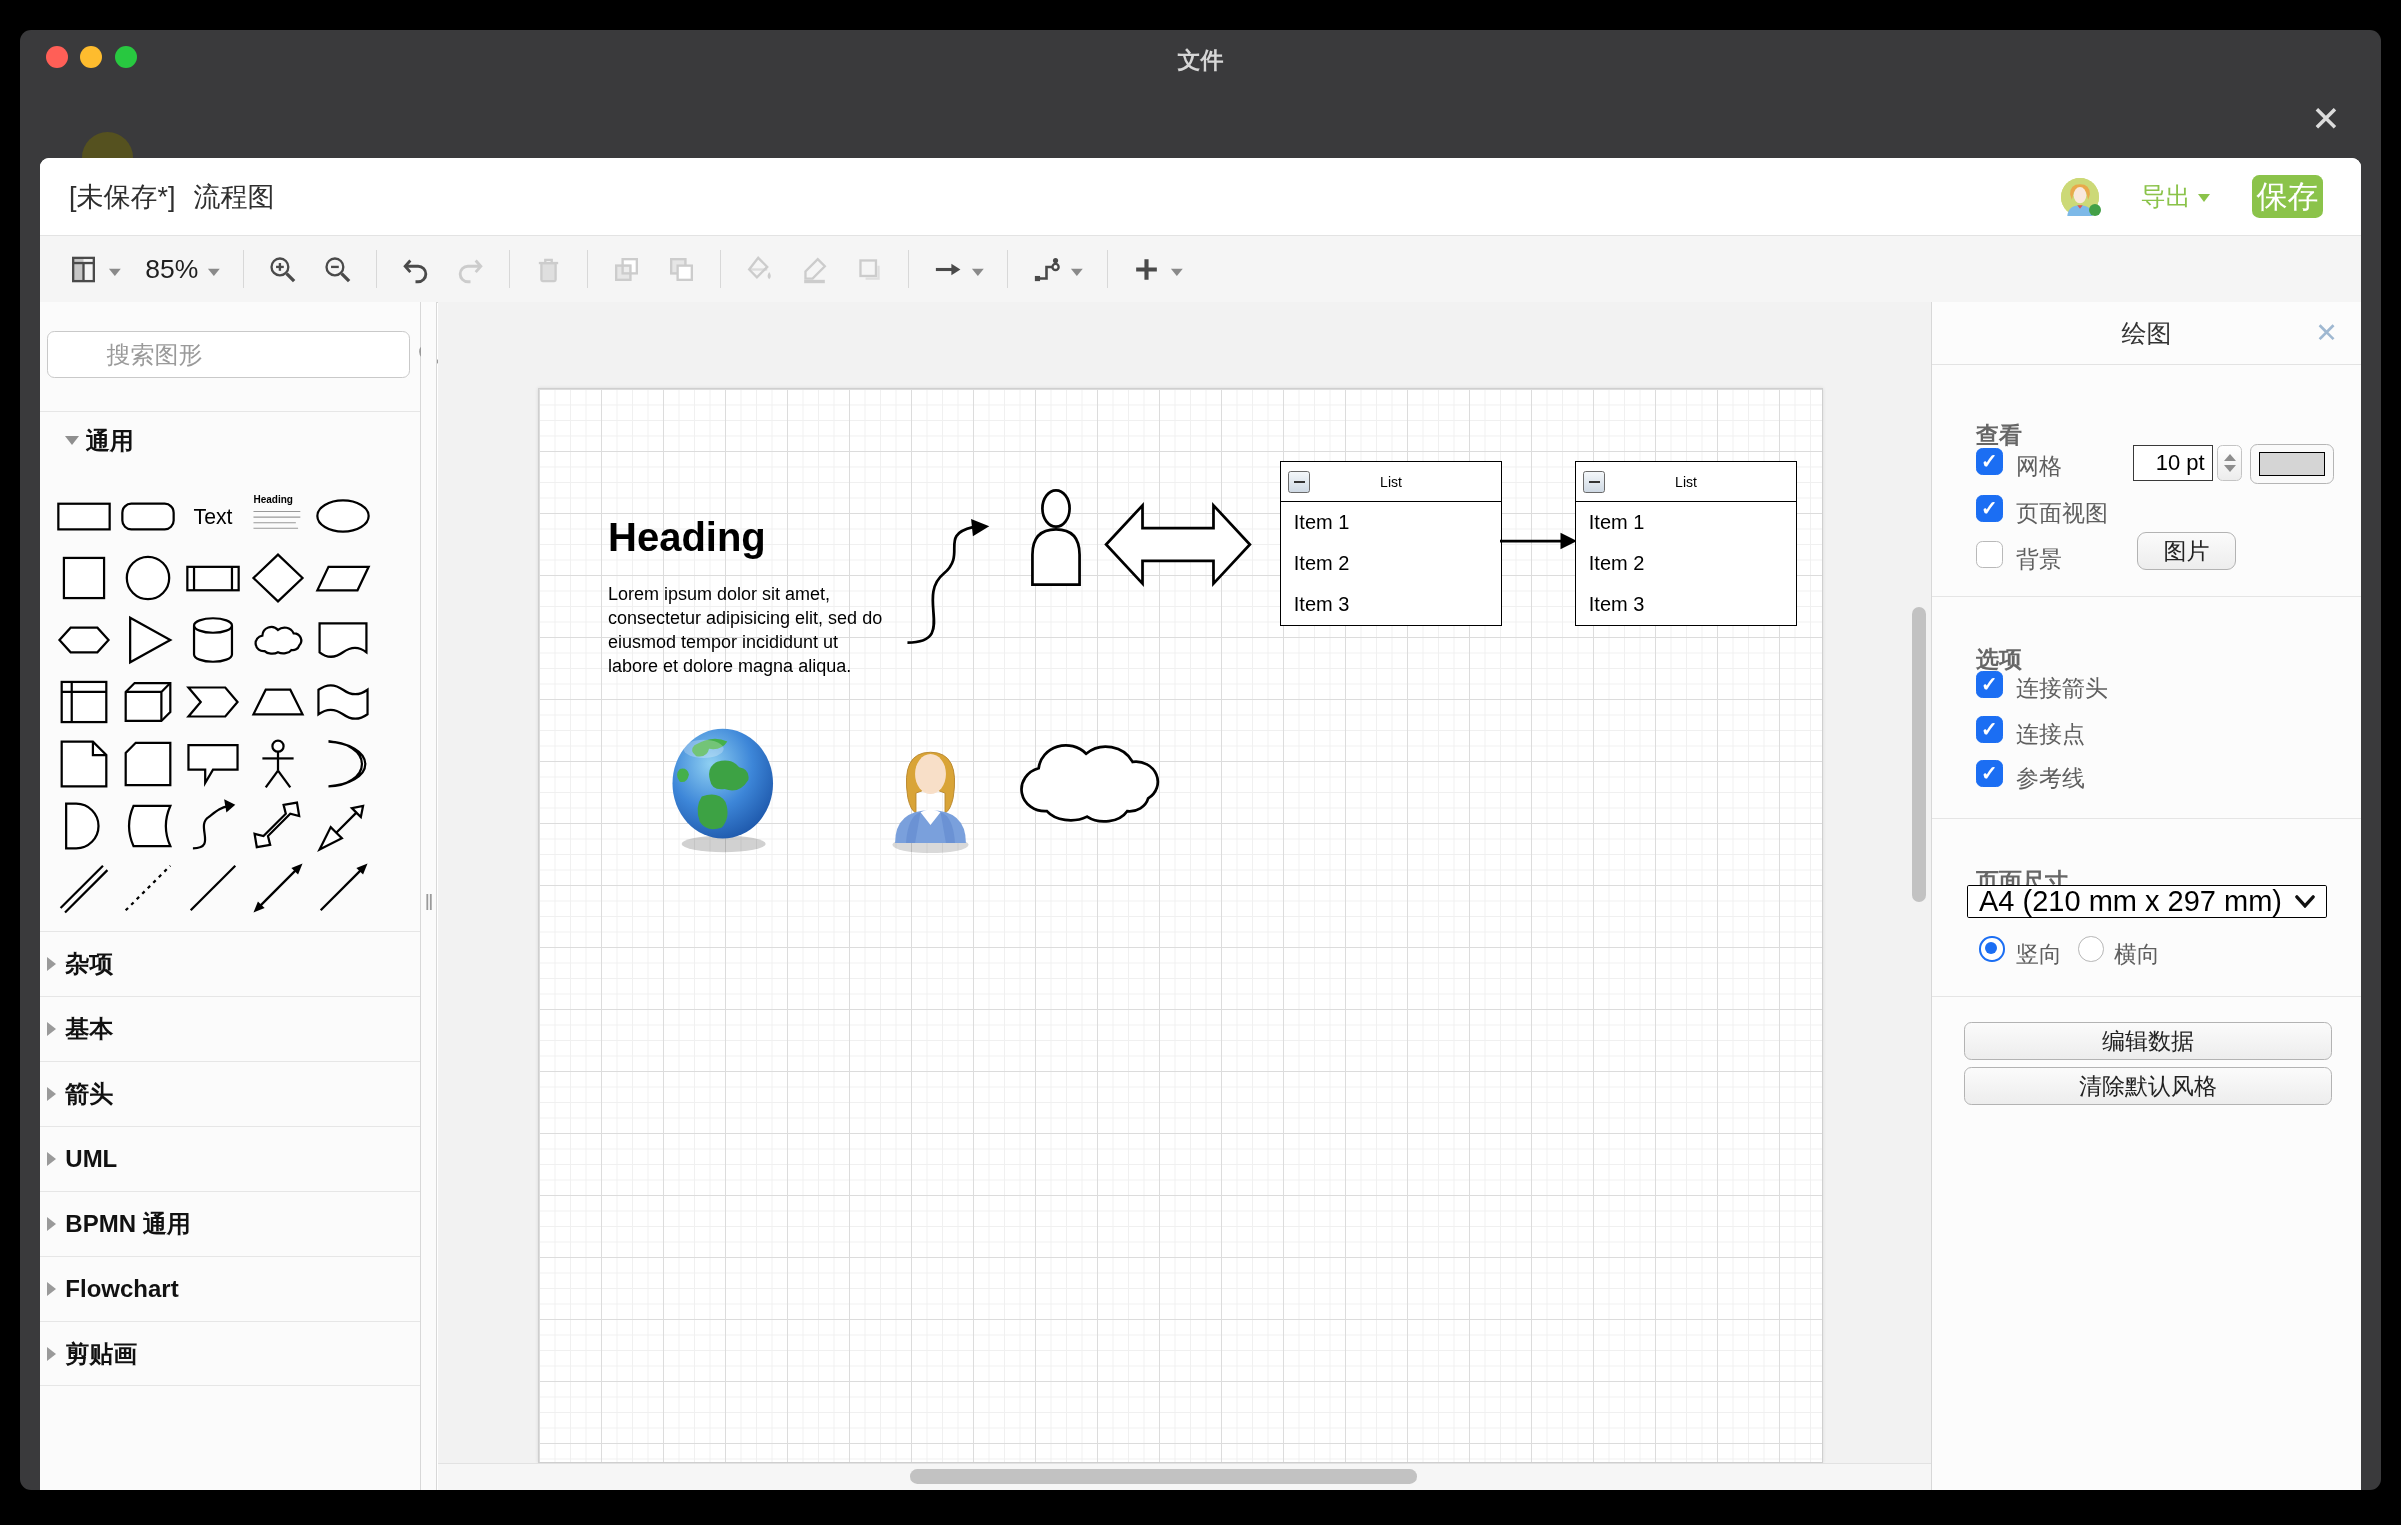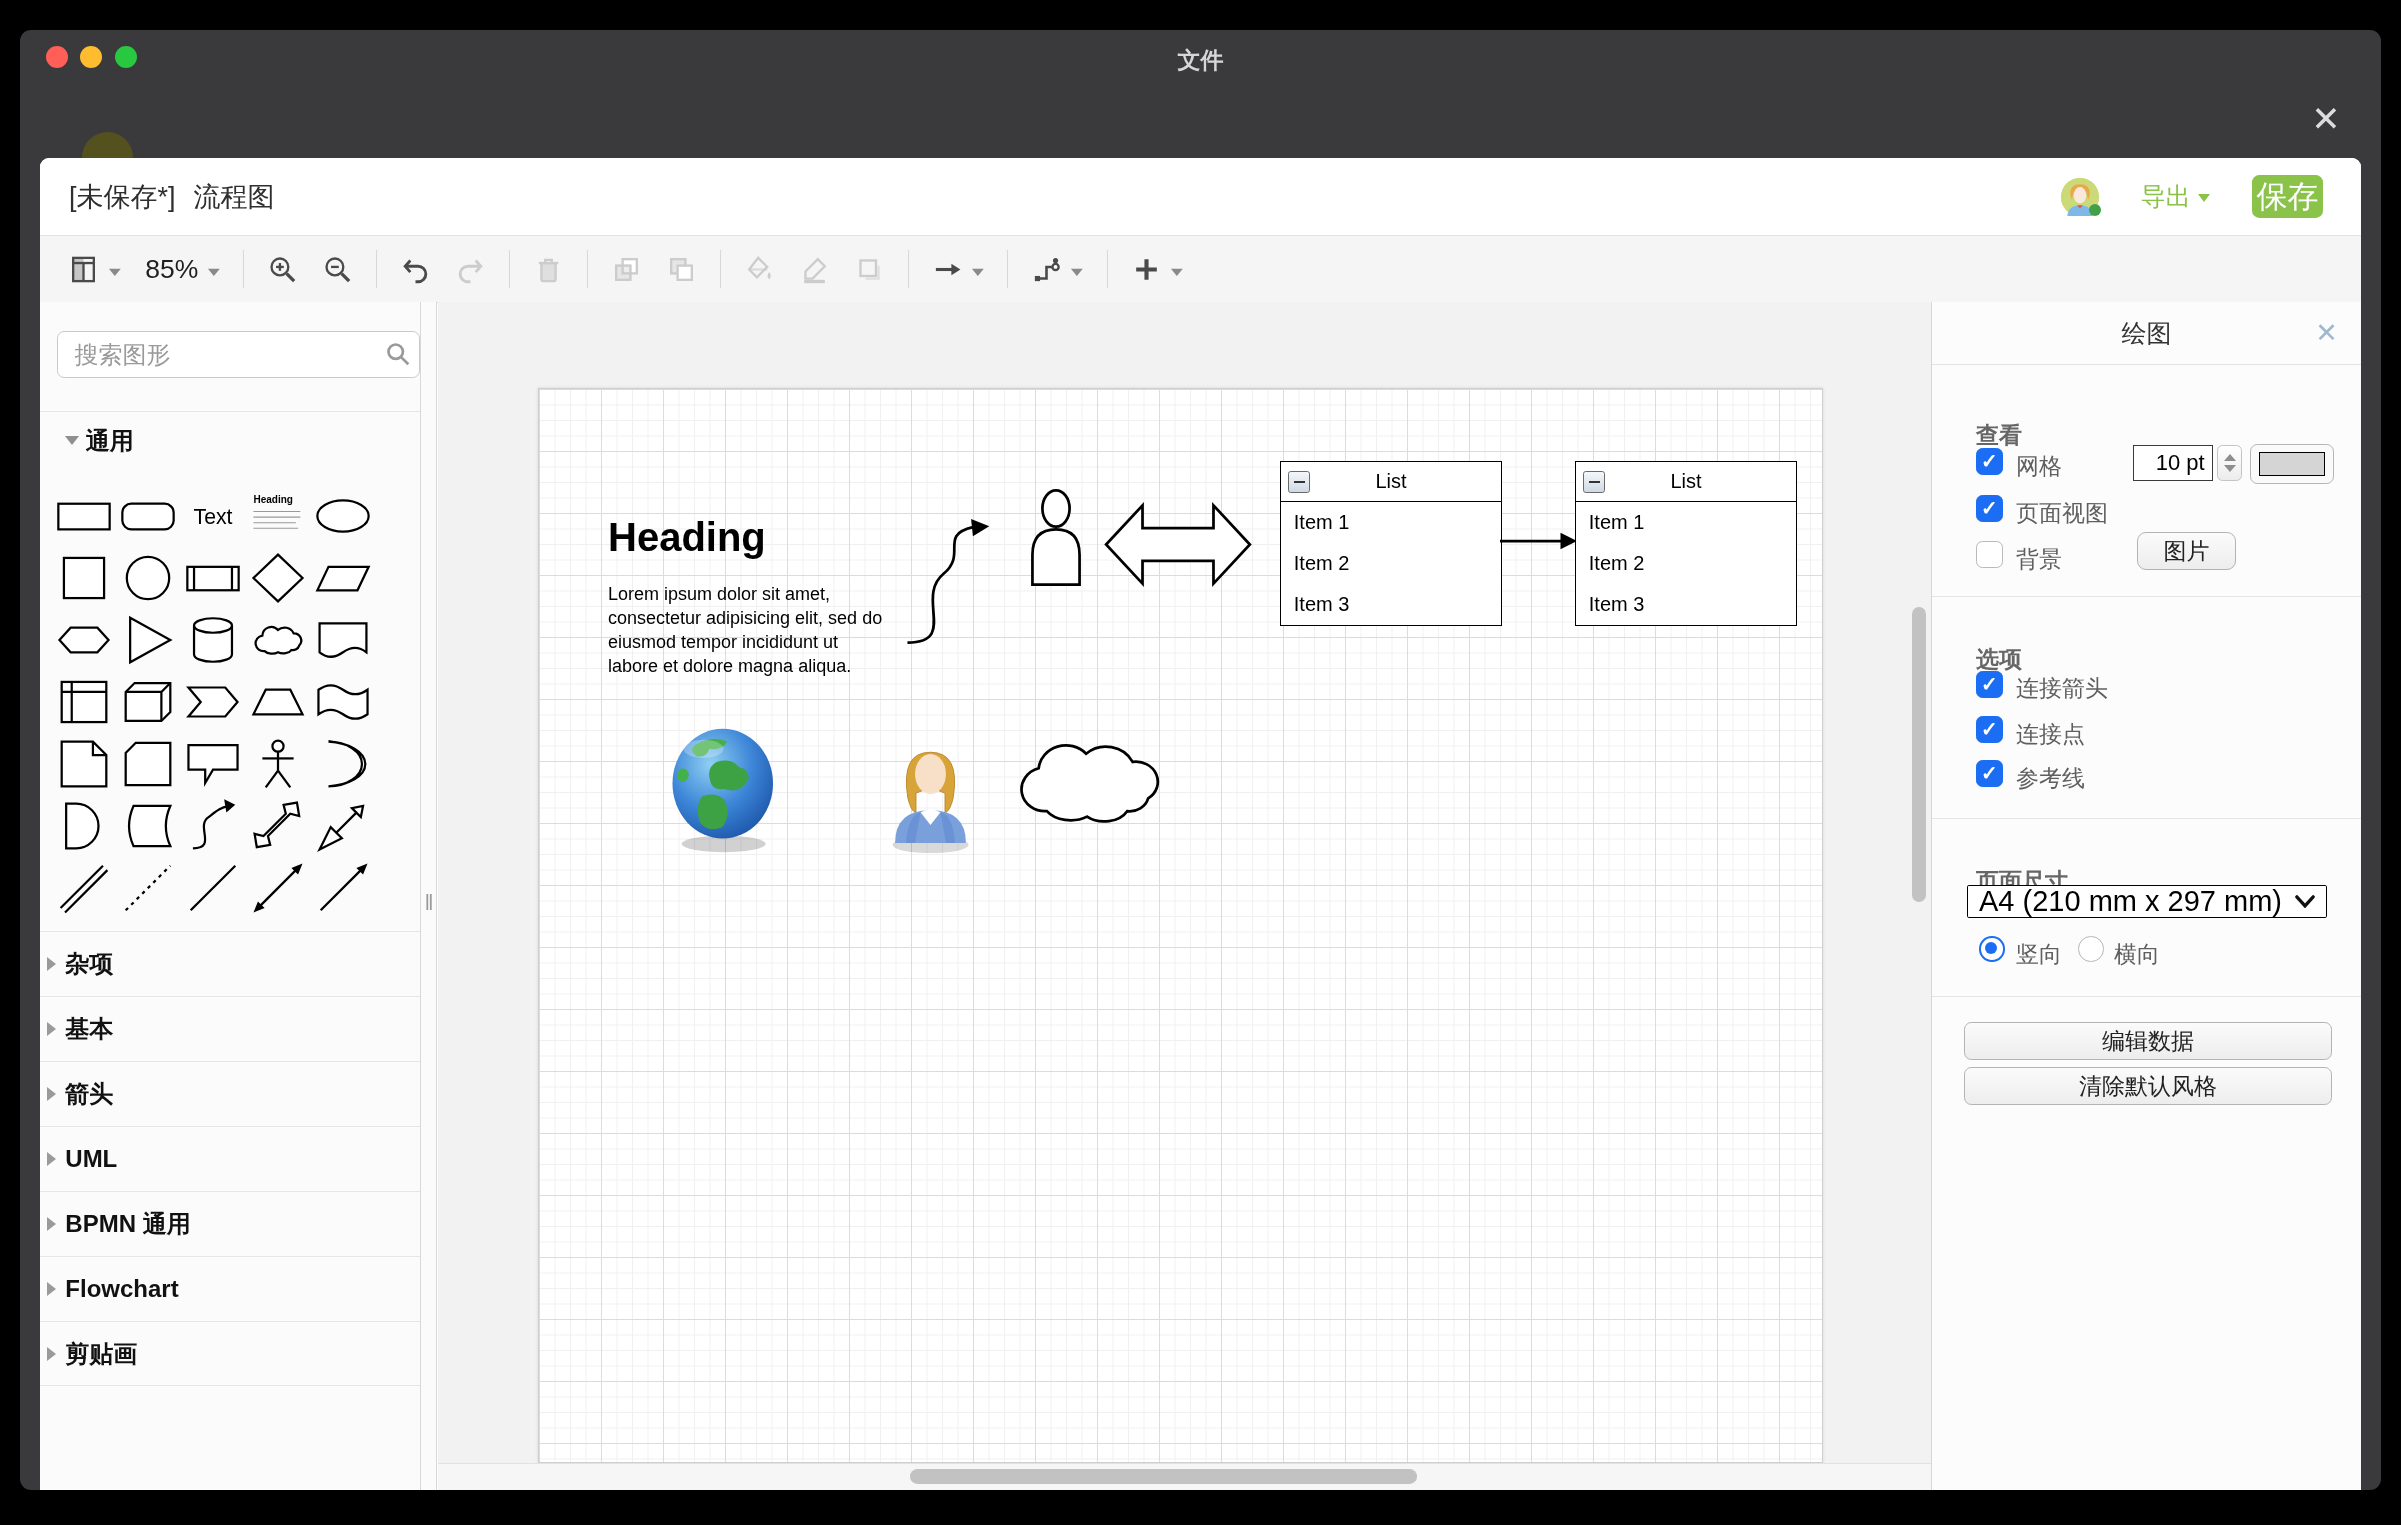--- a/index.html
+++ b/index.html
@@ -39,21 +39,21 @@
   .tb-ic svg { display:block; }
   .tb-caret { display:block; margin-top:5.5px; }
   .tb-caret svg { display:block; }
   .tb-sep { width:0.9px; height:38px; background:#d8d8d8; margin:0 11px; }
 
   
   .main { position:absolute; left:0; top:144px; width:100%; bottom:0; }
 
   
   .sidebar { position:absolute; left:0; top:0; width:381px; height:100%; background:#fbfbfb; border-right:0.9px solid #d8d8d8; }
-  .search-wrap { position:absolute; left:17px; top:29px; width:363px; height:47px; background:#fff; border:0.9px solid #c9c9c9; border-radius:7.3px; display:flex; align-items:center; }
+  .search-wrap { position:absolute; left:7px; top:29px; width:363px; height:47px; background:#fff; border:0.9px solid #c9c9c9; border-radius:7.3px; display:flex; align-items:center;padding-left:42px; }
   .search-input { flex:1; border:none; outline:none; background:transparent; font-size:24px; color:#333; padding-left:16.4px; font-family:"Liberation Sans",sans-serif; }
   .search-input::placeholder { color:#9a9a9a; }
   .search-icon { margin-right:12.8px; }
   .side-div { position:absolute; left:0; width:100%; height:0.9px; background:#e6e6e6; }
   .sec-head { position:absolute; left:0; width:100%; height:59px; display:flex; align-items:center;padding-left:19px; }
   .sec-caret-down { width:0; height:0; border-left:7.3px solid transparent; border-right:7.3px solid transparent; border-top:9px solid #8f8f8f; margin-left:5.5px; }
   .sec-label { font-size:24px; font-weight:700; color:#111; margin-left:7.3px; }
   .shape-grid { position:absolute; left:12.8px; top:183px; display:grid; grid-template-columns:repeat(5,62px); grid-auto-rows:62px; column-gap:2.7px; }
   .shape { display:flex; align-items:center; justify-content:center; }
   .sections { position:absolute; left:0; top:629px; width:100%; }
@@ -72,21 +72,21 @@
     background-image:
       linear-gradient(#dcdcdc 0.9px, transparent 0.9px),
       linear-gradient(90deg,#dcdcdc 0.9px, transparent 0.9px),
       linear-gradient(#f0f0f0 0.9px, transparent 0.9px),
       linear-gradient(90deg,#f0f0f0 0.9px, transparent 0.9px);
     background-size:62px 62px,62px 62px,15.5px 15.5px,15.5px 15.5px; }
   .cv-heading { position:absolute; left:69px; top:126px; font-size:40px; font-weight:700; color:#000; }
   .cv-par { position:absolute; left:69px; top:193px; width:285px; font-size:18px; line-height:24px; color:#000; }
   .cv-abs { position:absolute; }
   .listbox { position:absolute; width:222px; height:165px; background:#fff; border:1.8px solid #000; }
-  .listbox .lb-head { height:40px; border-bottom:1.8px solid #000; position:relative; display:flex; align-items:center; justify-content:center; font-size:20px; color:#000; }
+  .listbox .lb-head { height:40px; border-bottom:1.8px solid #000; position:relative; display:flex; align-items:center; justify-content:center; font-size:14px; color:#000; }
   .lb-minus { position:absolute; left:7.3px; top:9px; width:22px; height:22px; border:0.9px solid #6a6a6a; border-radius:2.7px;
               background:linear-gradient(#f4f7fa,#cfd9e4); display:flex; align-items:center; justify-content:center; }
   .lb-minus i { display:block; width:11px; height:1.8px; background:#333; }
   .lb-item { height:41px; display:flex; align-items:center; padding-left:12.8px; font-size:20px; color:#000; }
   .vscroll { position:absolute; right:6.4px; top:305px; width:13.7px; height:295px; border-radius:7.3px; background:#c2c2c2; }
   .hscroll-track { position:absolute; left:0; right:0; bottom:0; height:27px; background:#f6f6f6; border-top:0.9px solid #e2e2e2; }
   .hscroll { position:absolute; left:472px; bottom:6.4px; width:507px; height:14.6px; border-radius:7.3px; background:#c2c2c2; }
 
   
   .rightpanel { position:absolute; right:0; top:0; width:430px; height:100%; background:#fcfcfc; border-left:0.9px solid #d8d8d8; }

